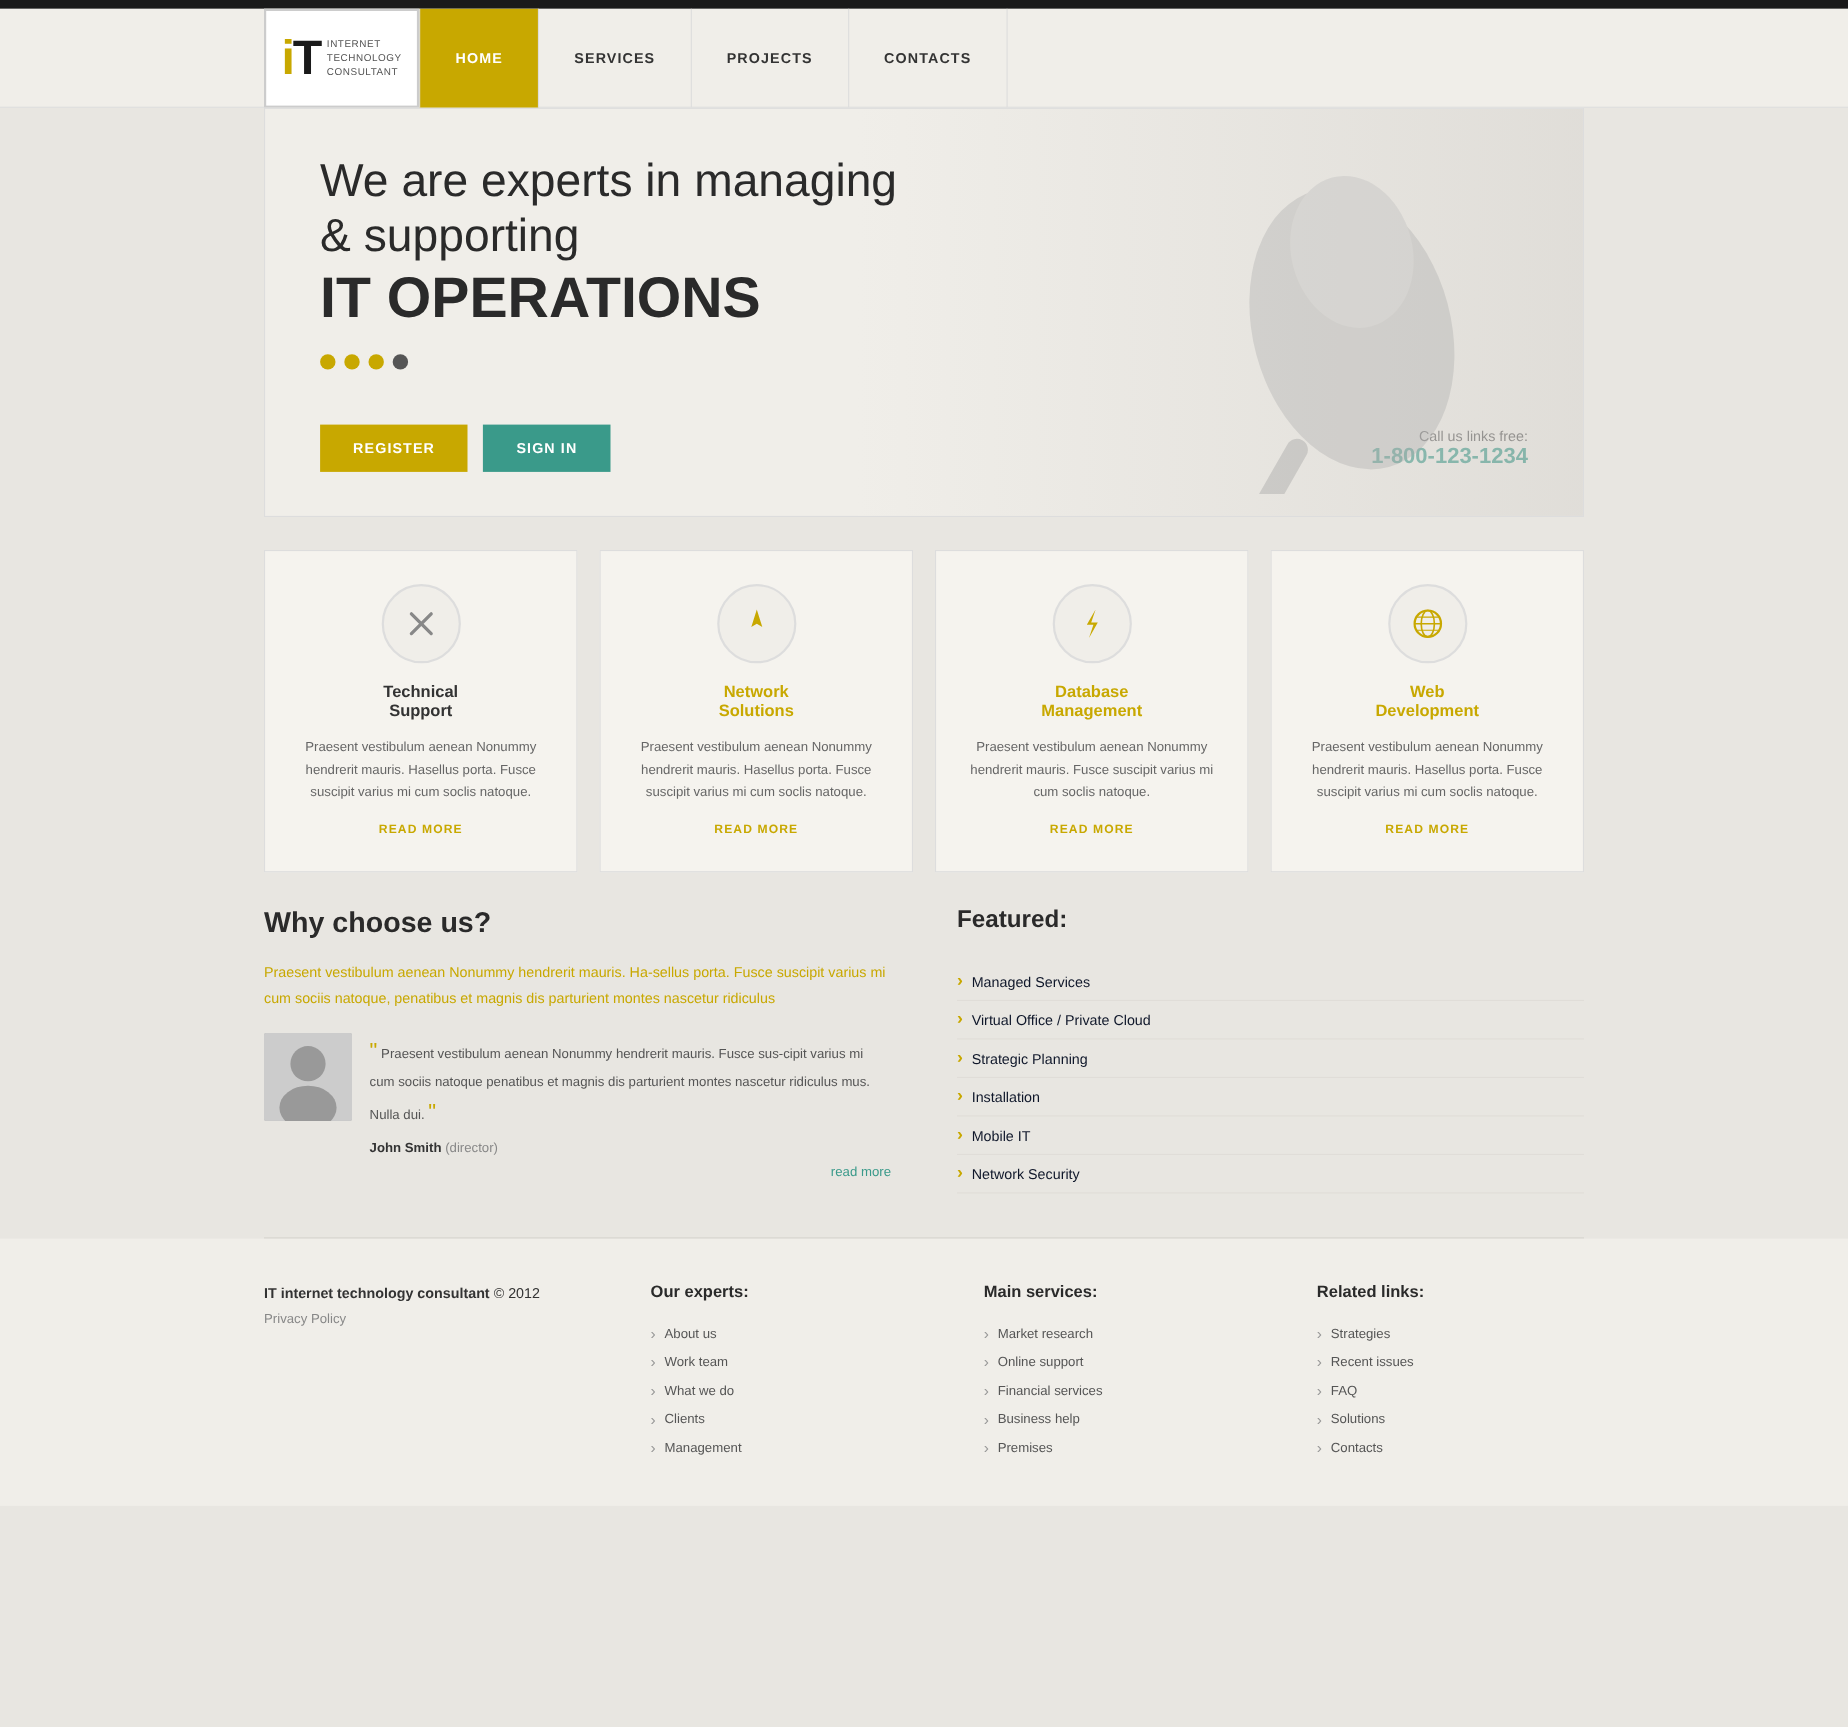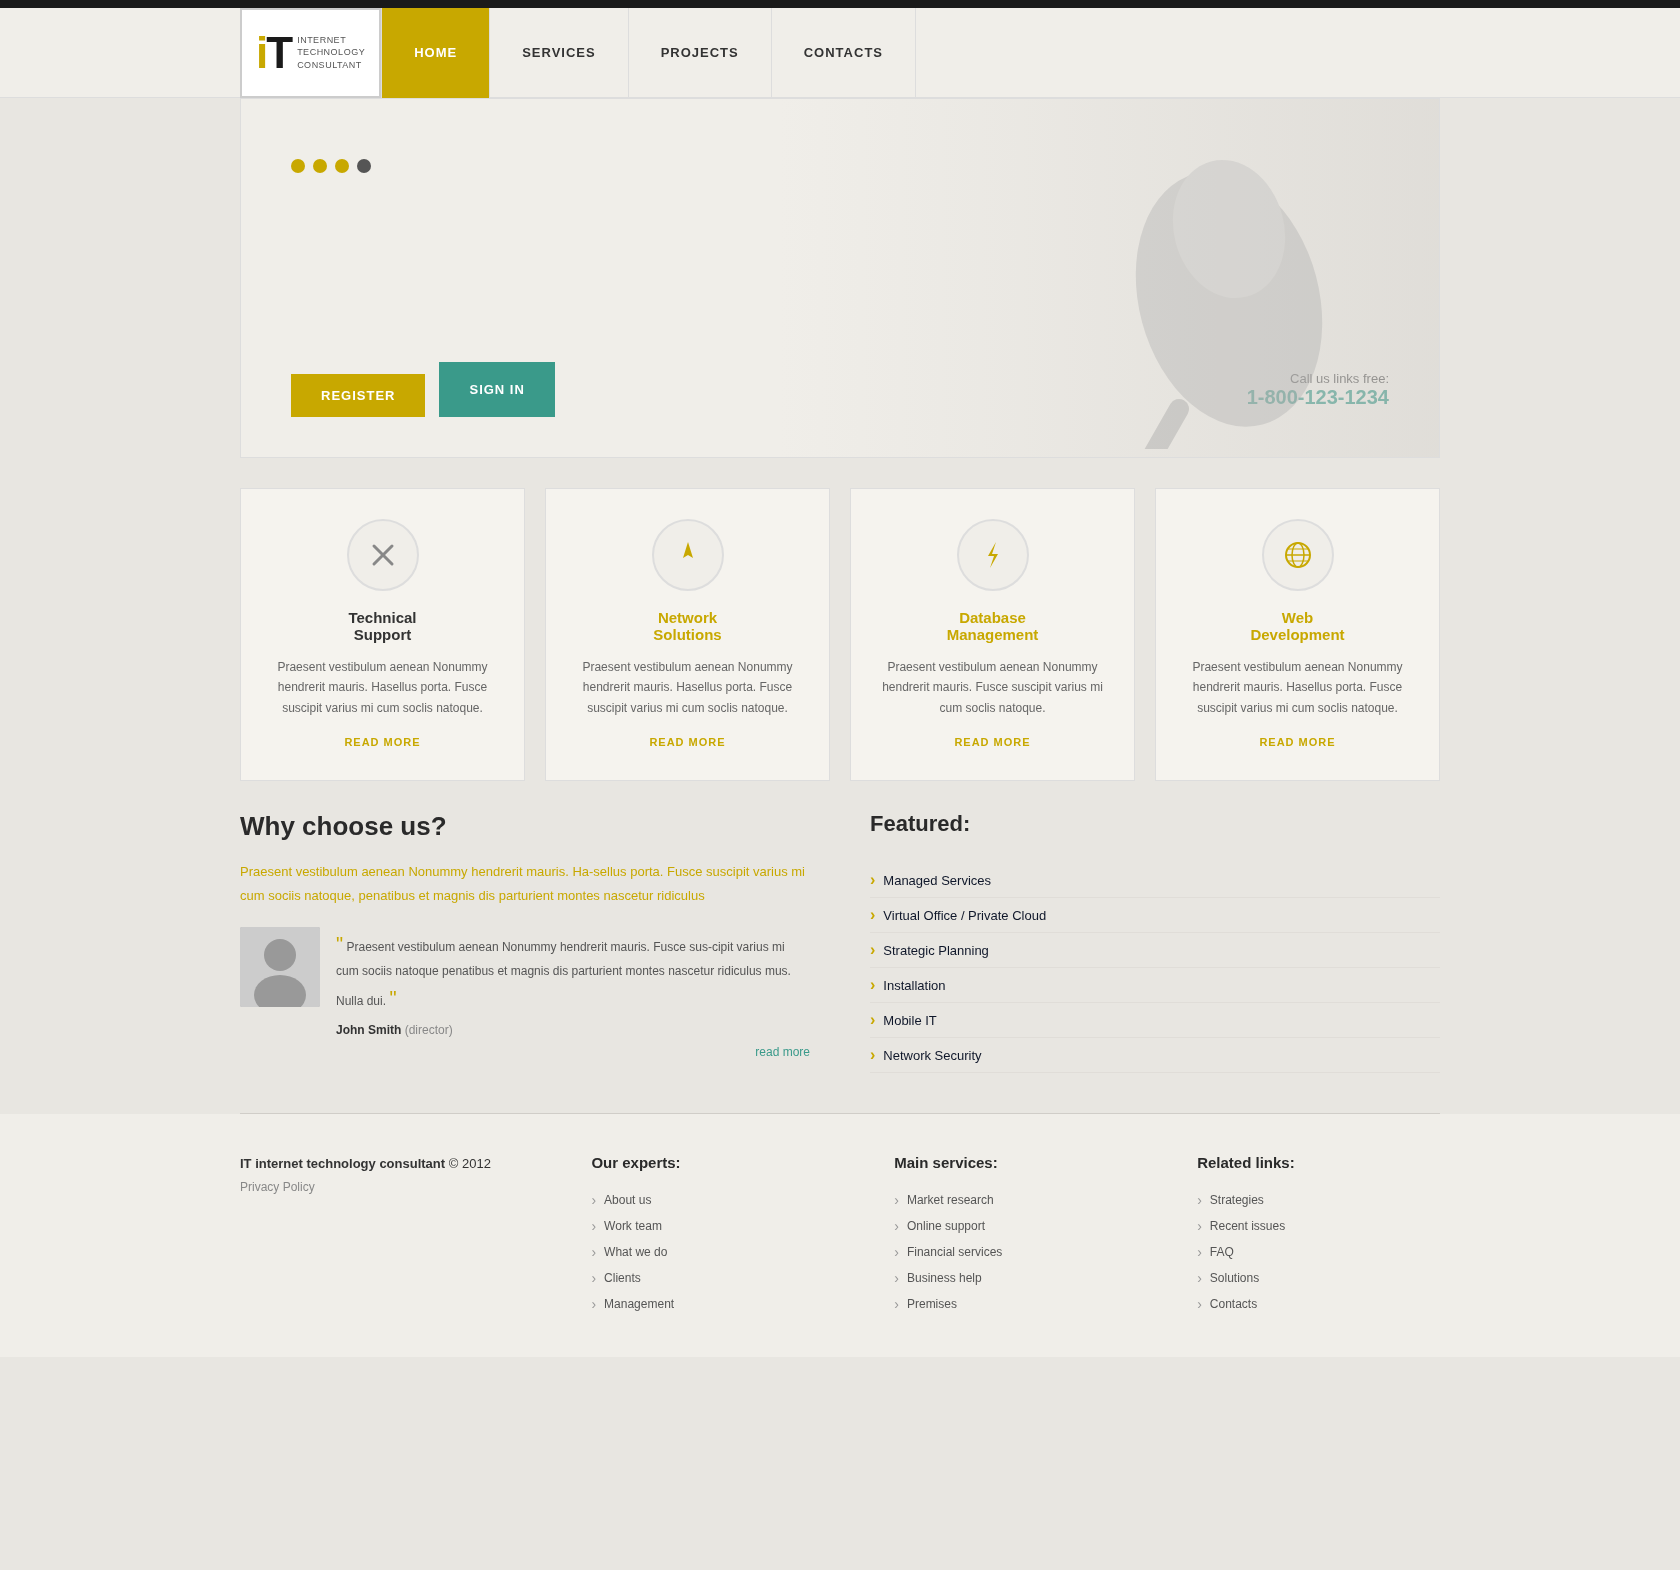--- a/index.html
+++ b/index.html
@@ -137,21 +137,20 @@
     .btn-register {
       background: #c8a800;
       color: #fff;
       border: none;
       padding: 14px 30px;
       font-size: 13px;
       font-weight: bold;
       text-transform: uppercase;
       letter-spacing: 1px;
       cursor: pointer;
-      margin-top: 12px;
     }
     .btn-signin {
       background: #3a9a8a;
       color: #fff;
       border: none;
       padding: 14px 30px;
       font-size: 13px;
       font-weight: bold;
       text-transform: uppercase;
       letter-spacing: 1px;
@@ -371,20 +370,25 @@
   <div class="hero-bg"></div>
 
   <div style="position:absolute;right:80px;top:30px;opacity:0.35;z-index:0;">
     <svg width="260" height="320" viewBox="0 0 260 320">
       <ellipse cx="130" cy="170" rx="90" ry="130" fill="#aaa" transform="rotate(-15,130,170)"></ellipse>
       <ellipse cx="130" cy="100" rx="55" ry="70" fill="#bbb" transform="rotate(-15,130,100)"></ellipse>
       <line x1="80" y1="280" x2="40" y2="350" stroke="#999" stroke-width="20" stroke-linecap="round"></line>
     </svg>
   </div>
   <div class="hero-content">
+    <div class="hero-headline">
+      <span>We are experts in managing</span><br>
+      <span>&amp; supporting</span>
+      <strong>IT OPERATIONS</strong>
+    </div>
     <div class="hero-dots">
       <div class="hero-dot active"></div>
       <div class="hero-dot active"></div>
       <div class="hero-dot active"></div>
       <div class="hero-dot" style="background:#555"></div>
     </div>
   </div>
   <div class="hero-actions">
     <div class="hero-buttons">
       <button class="btn-register">REGISTER</button>

